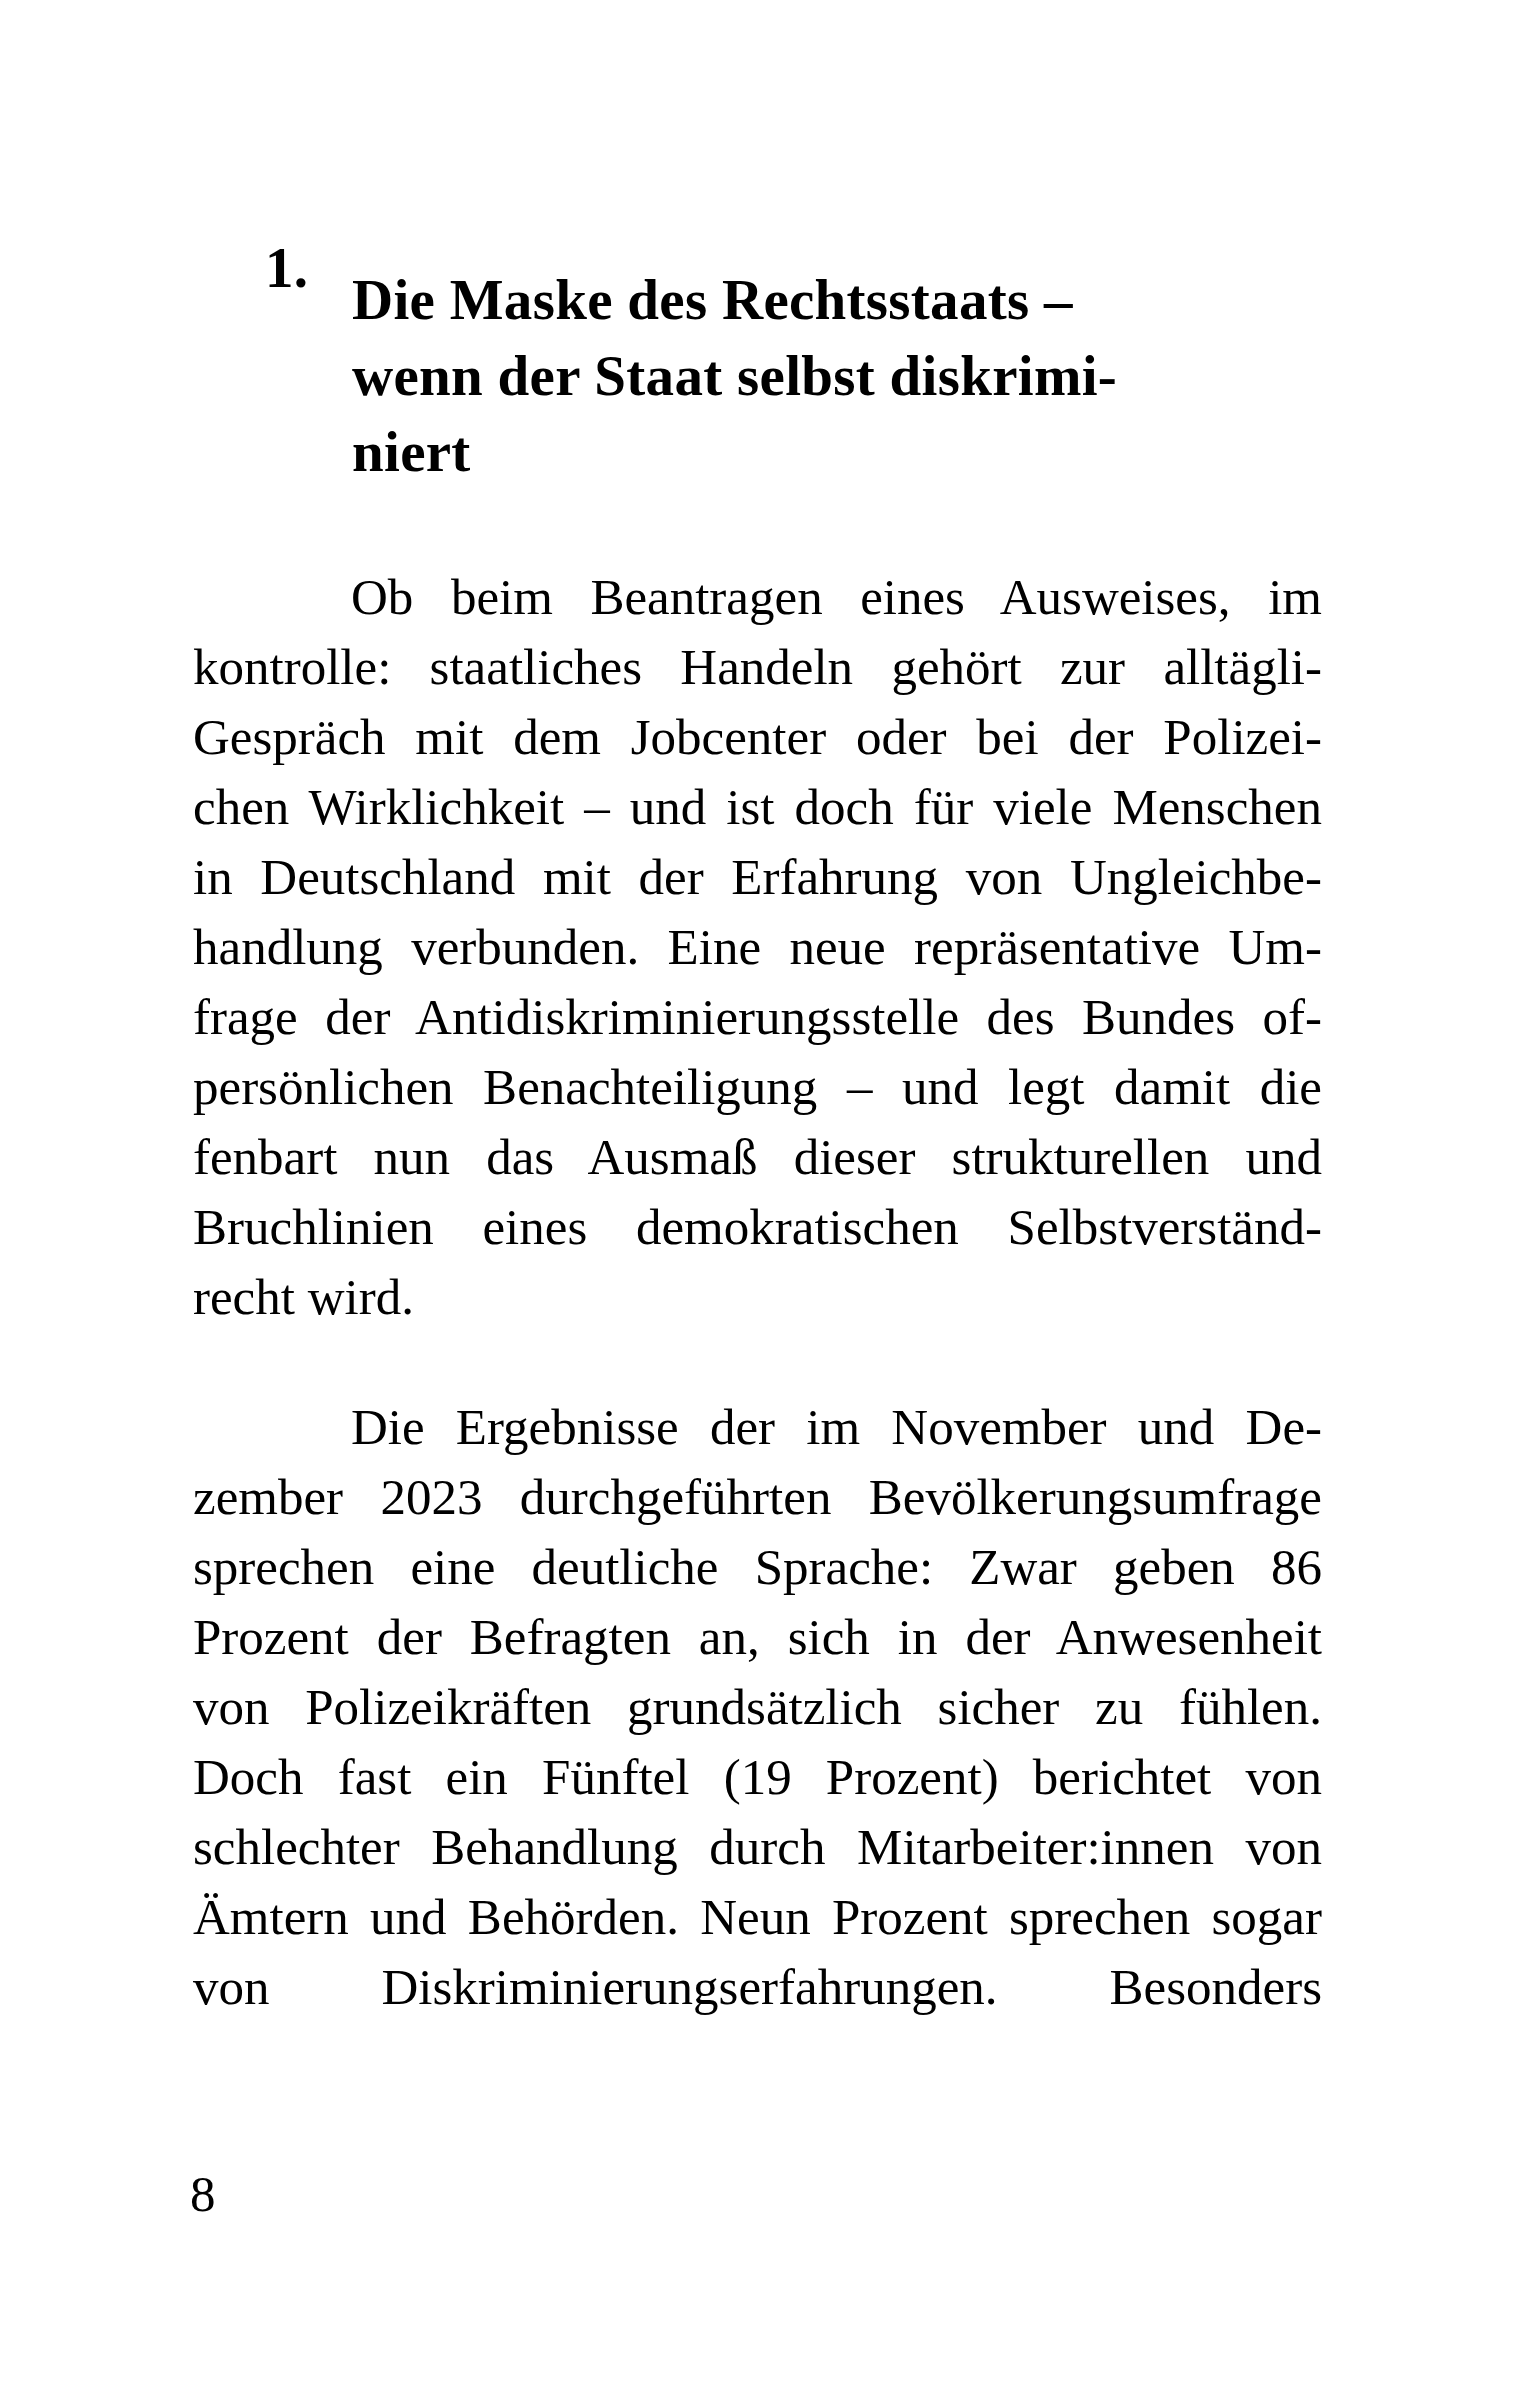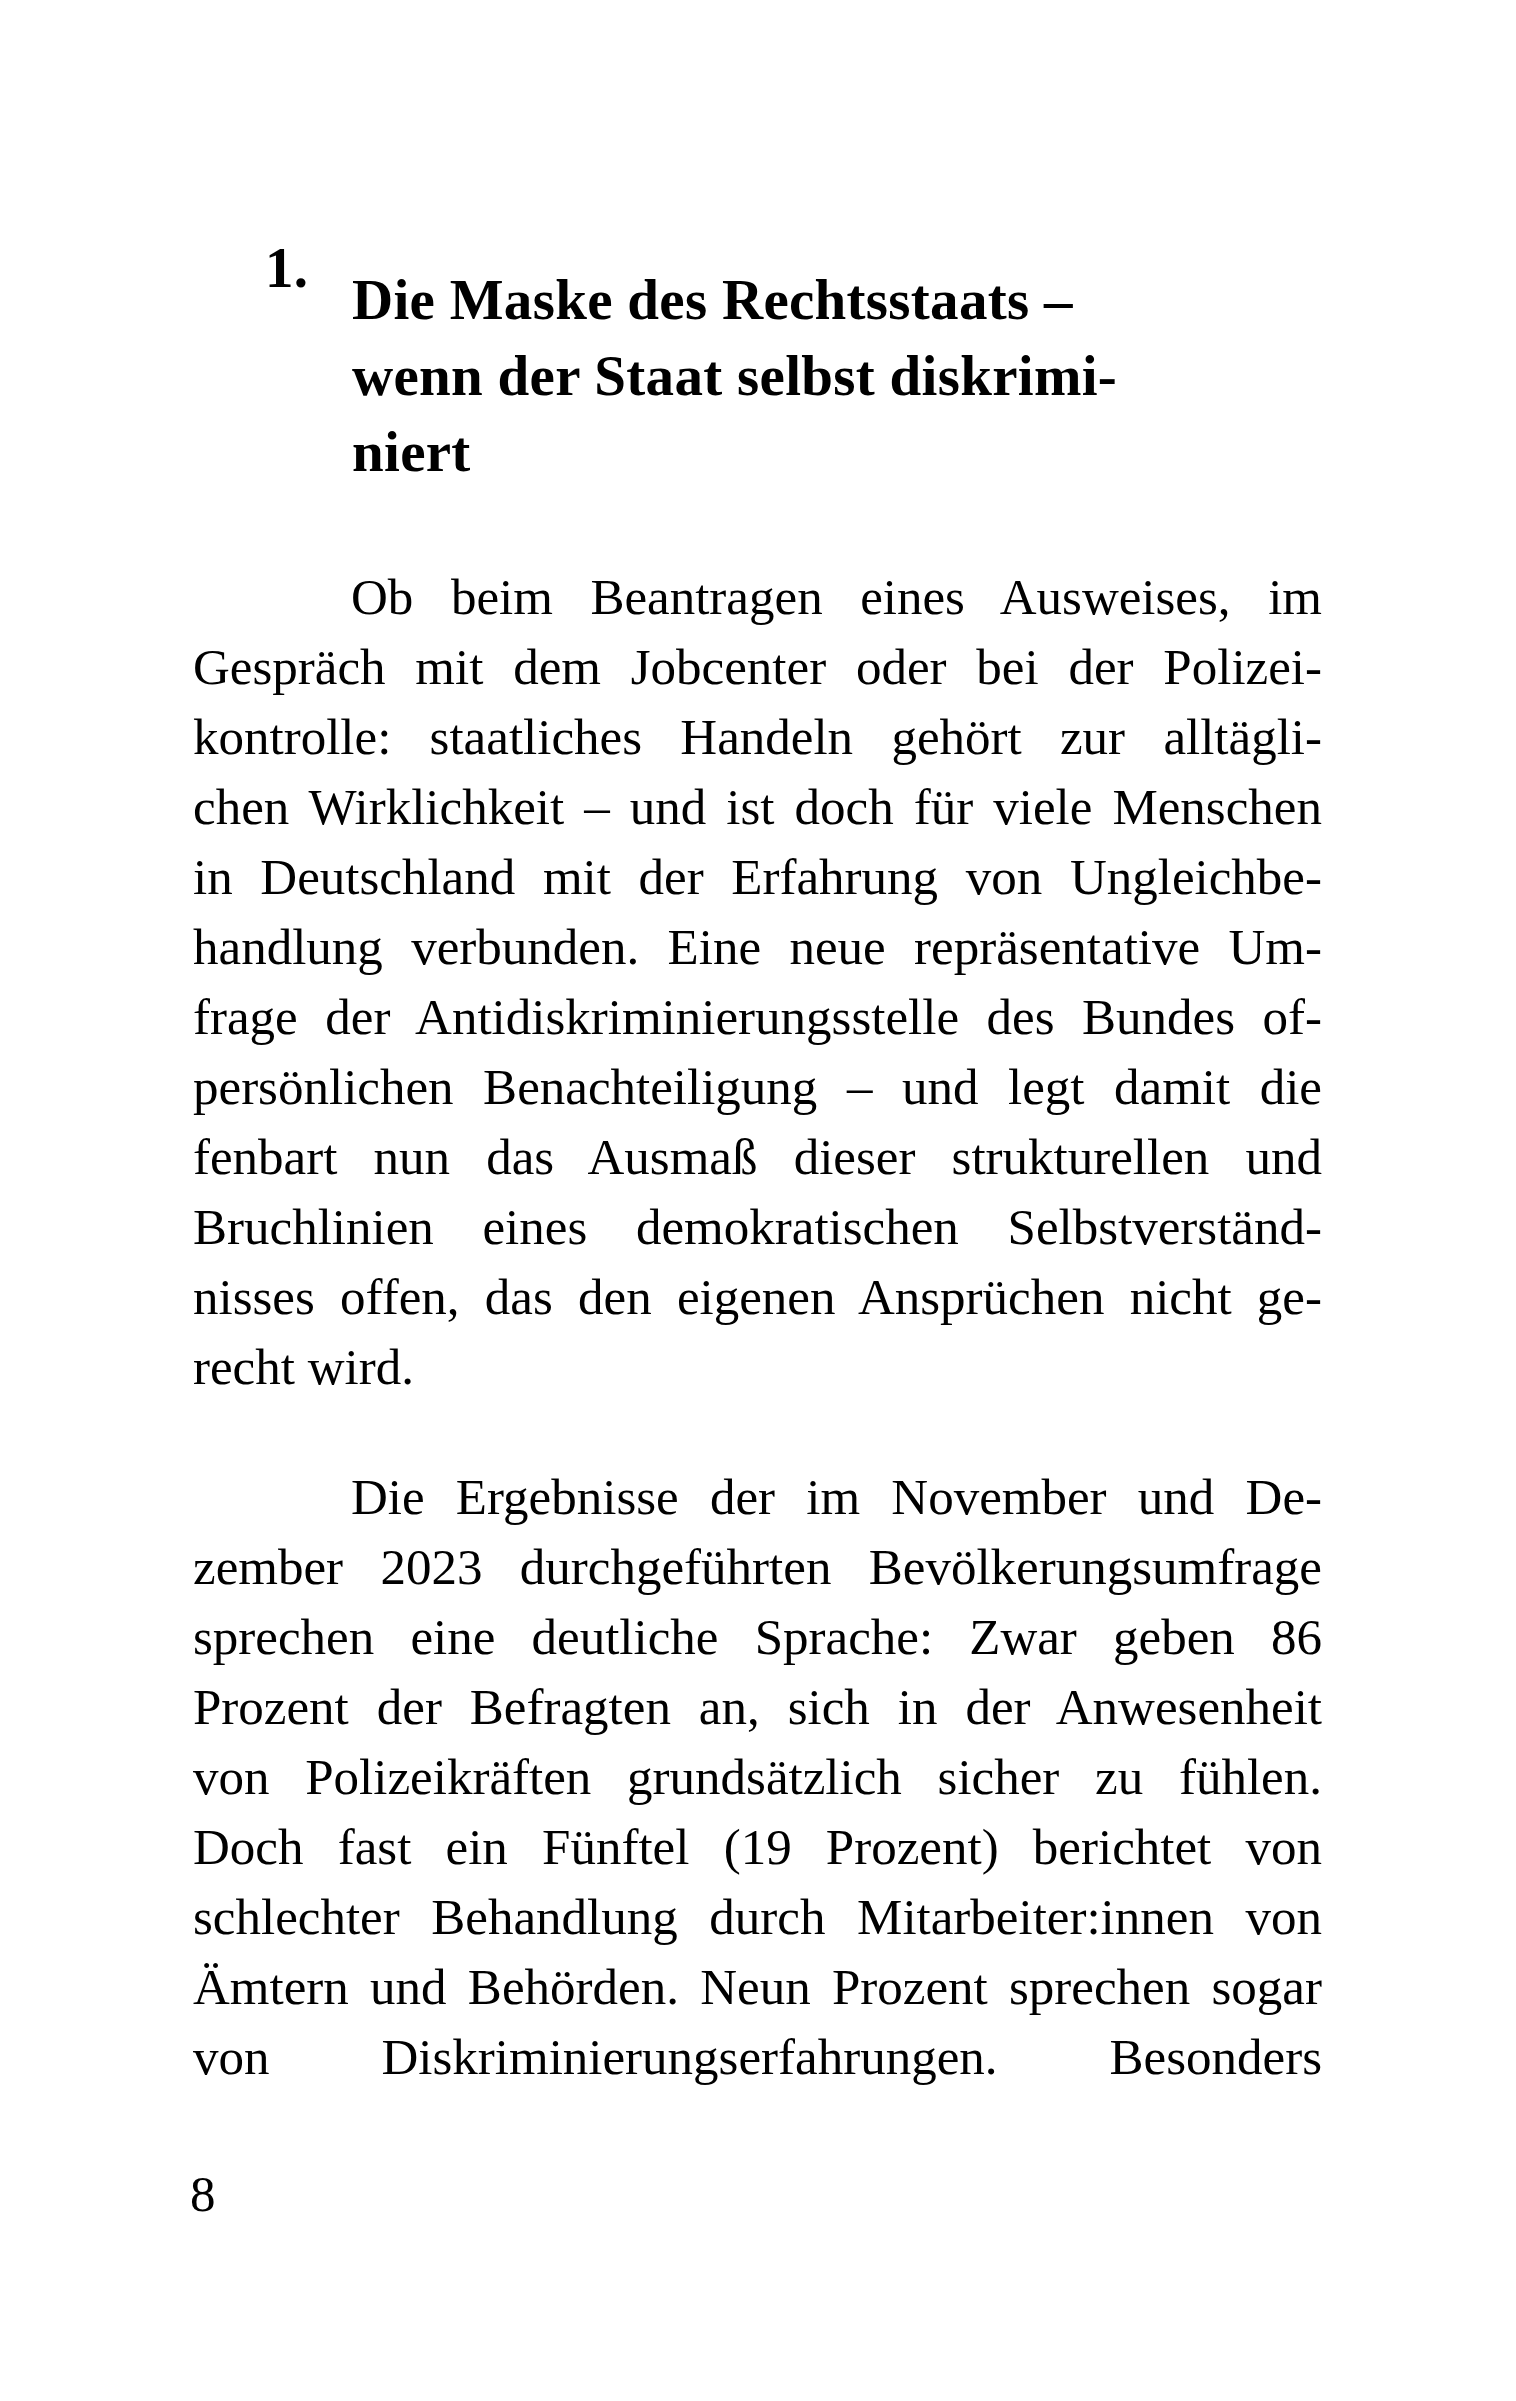--- a/index.html
+++ b/index.html
@@ -77,30 +77,29 @@
       <span class="heading-number">1.</span>
       <span class="heading-lines">
           <div class="h-line">Die Maske des Rechtsstaats –</div>
           <div class="h-line">wenn der Staat selbst diskrimi-</div>
           <div class="h-line">niert</div>
         </span>
     </h1>
     <div class="paragraphs">
         <div class="para">
           <div class="line first">Ob beim Beantragen eines Ausweises, im</div>
+          <div class="line">kontrolle: staatliches Handeln gehört zur alltägli-</div>
           <div class="line">Gespräch mit dem Jobcenter oder bei der Polizei-</div>
-          <div class="line">kontrolle: staatliches Handeln gehört zur alltägli-</div>
           <div class="line">chen Wirklichkeit – und ist doch für viele Menschen</div>
           <div class="line">in Deutschland mit der Erfahrung von Ungleichbe-</div>
           <div class="line">handlung verbunden. Eine neue repräsentative Um-</div>
           <div class="line">frage der Antidiskriminierungsstelle des Bundes of-</div>
           <div class="line">persönlichen Benachteiligung – und legt damit die</div>
           <div class="line">fenbart nun das Ausmaß dieser strukturellen und</div>
           <div class="line">Bruchlinien eines demokratischen Selbstverständ-</div>
-          <div class="line">nisses offen, das den eigenen Ansprüchen nicht ge-</div>
           <div class="line last">recht wird.</div>
         </div>
         <div class="para">
           <div class="line first">Die Ergebnisse der im November und De-</div>
           <div class="line">zember 2023 durchgeführten Bevölkerungsumfrage</div>
           <div class="line">sprechen eine deutliche Sprache: Zwar geben 86</div>
           <div class="line">Prozent der Befragten an, sich in der Anwesenheit</div>
           <div class="line">von Polizeikräften grundsätzlich sicher zu fühlen.</div>
           <div class="line">Doch fast ein Fünftel (19 Prozent) berichtet von</div>
           <div class="line">schlechter Behandlung durch Mitarbeiter:innen von</div>

